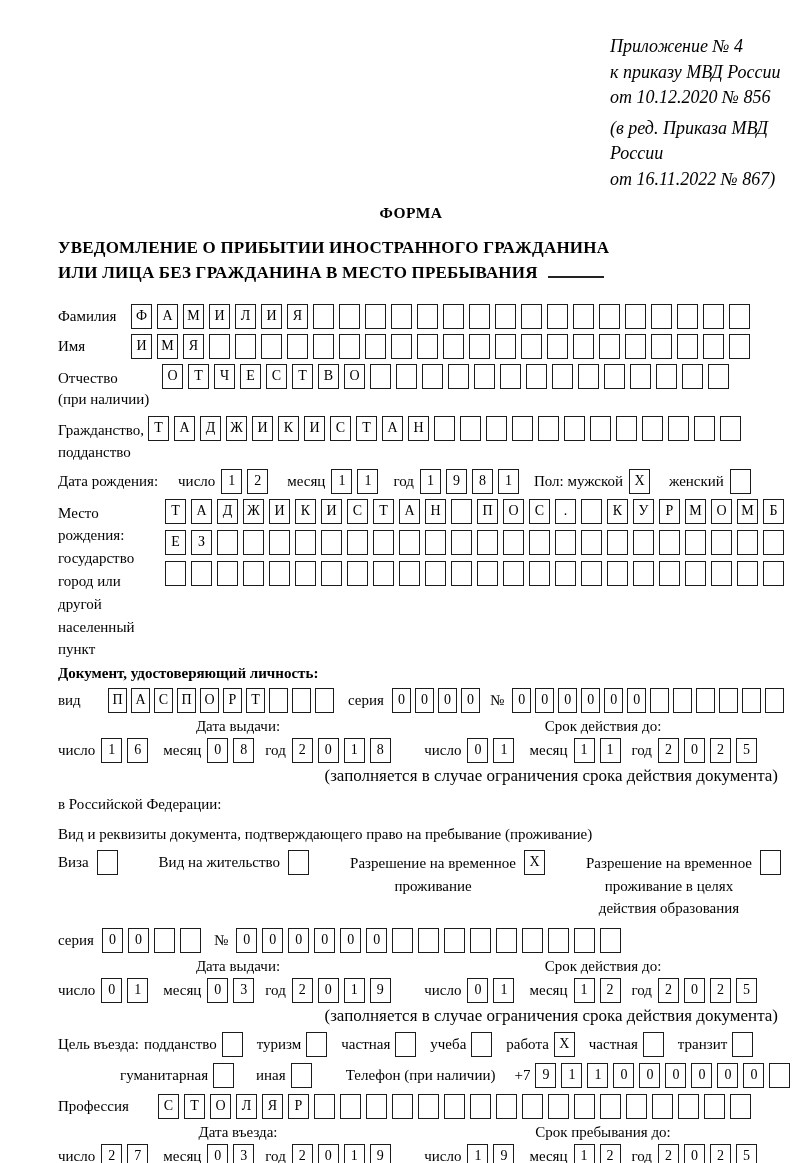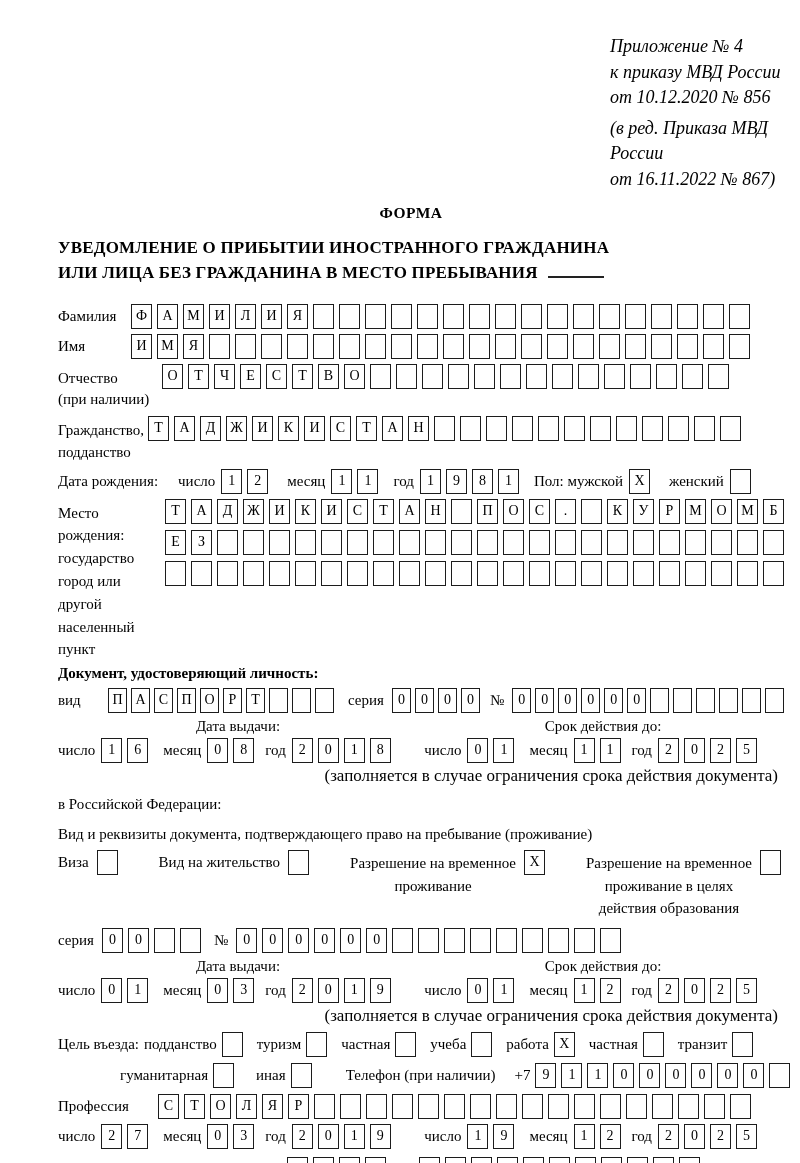--- a/index.html
+++ b/index.html
@@ -628,20 +628,24 @@
           <span class="cell"></span>
           <span class="cell"></span>
           <span class="cell"></span>
           <span class="cell"></span>
           <span class="cell"></span>
           <span class="cell"></span>
           <span class="cell"></span>
         </div>
     </div>
 
+    <div class="dp-heads">
+      <div class="h-left">Дата въезда:</div>
+      <div class="h-right">Срок пребывания до:</div>
+    </div>
     <div class="dp-row">
       <span class="dgroup">
         <span class="dlbl">число</span>
         <span class="boxes">
             <span class="cell">2</span>
             <span class="cell">7</span>
           </span>
         <span class="dlbl gap10">месяц</span>
         <span class="boxes">
             <span class="cell">0</span>

